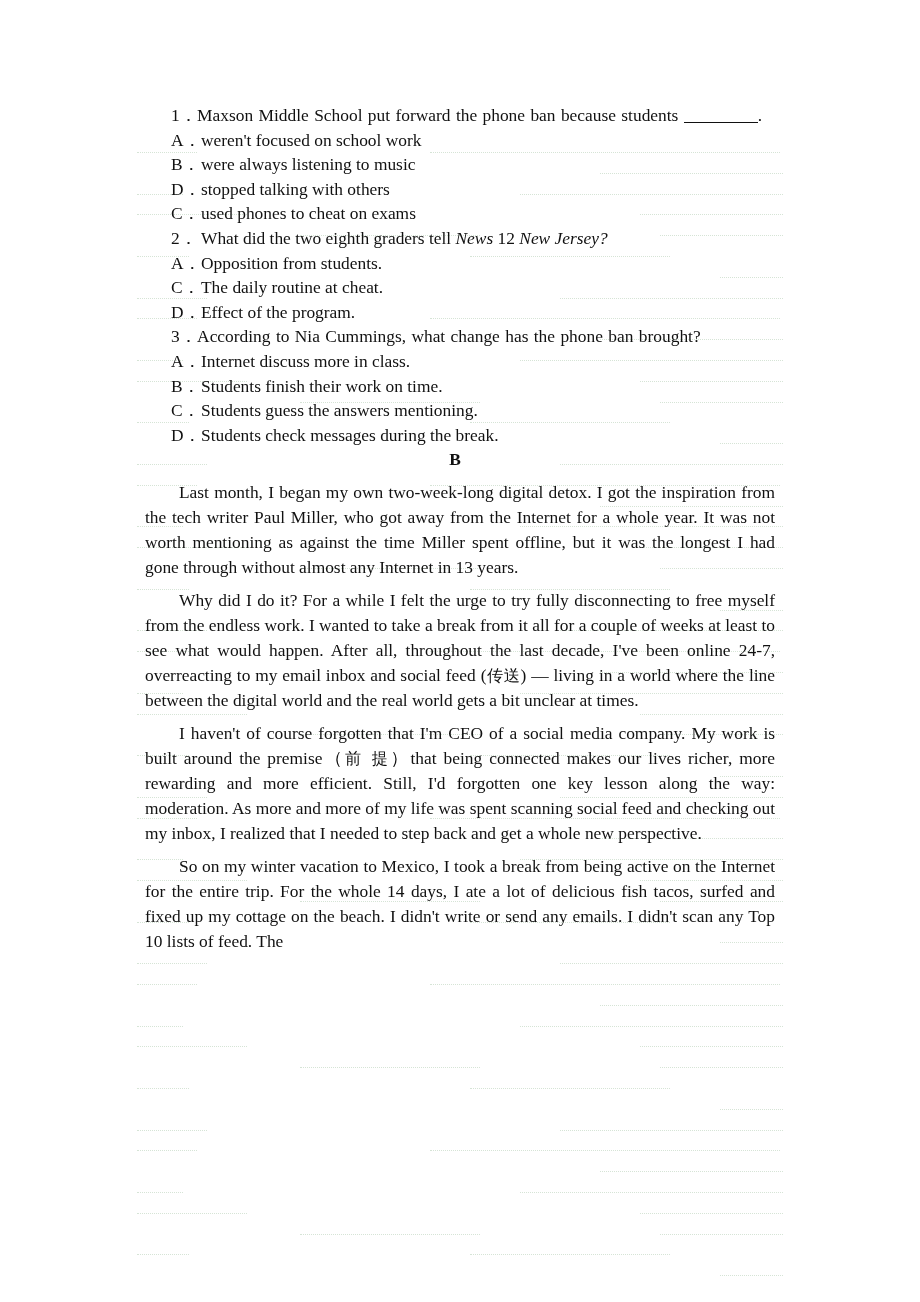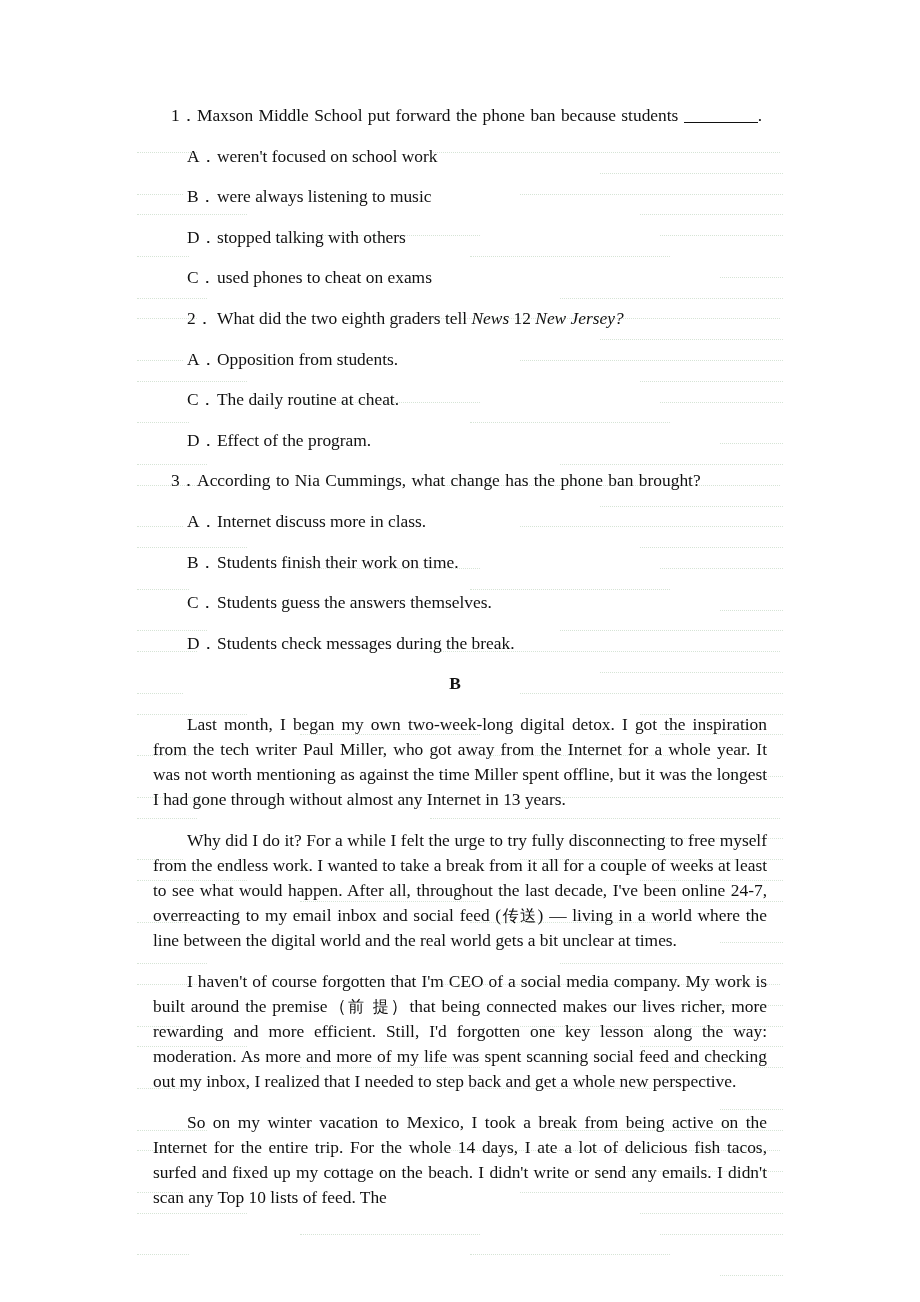--- a/index.html
+++ b/index.html
@@ -55,21 +55,21 @@
   }
   .q-stem.just-wide {
     
     word-spacing: 0.06em;
   }
 
   
   .opt {
     font-size: 17.4px;
     line-height: 24.6px;
-    margin: 16px;
+    margin: 0;
     padding-left: 34px;
     text-align: left;
     white-space: nowrap;
   }
   .opt .lbl {
     display: inline-block;
     min-width: 30px;
   }
 
   .sep { letter-spacing: 0; }
@@ -82,21 +82,21 @@
     margin: 0;
     padding-right: 10px;
   }
 
   .para {
     font-size: 17.4px;
     line-height: 25.0px;
     text-align: justify;
     text-justify: inter-word;
     text-indent: 34px;
-    margin: 16px;
+    margin: 8px;
   }
 
   .it { font-style: italic; }
   .ul { }
   .blank {
     display: inline-block;
     width: 74px;
     border-bottom: 1.3px solid #111;
     vertical-align: -2px;
   }
@@ -219,21 +219,21 @@
   <p class="opt"><span class="lbl"><span>2</span><span class="sep">．</span></span><span>What did the two eighth graders tell </span><span class="it">News</span><span> 12 </span><span class="it">New Jersey?</span></p>
 
   <p class="opt"><span class="lbl"><span>A</span><span class="sep">．</span></span><span>Opposition from students.</span></p>
   <p class="opt"><span class="lbl"><span>C</span><span class="sep">．</span></span><span>The daily routine at cheat.</span></p>
   <p class="opt"><span class="lbl"><span>D</span><span class="sep">．</span></span><span>Effect of the program.</span></p>
 
   <p class="blk q-stem just-wide"><span>3</span><span class="sep">．</span><span>According to Nia Cummings, what change has the phone ban brought?</span></p>
 
   <p class="opt"><span class="lbl"><span>A</span><span class="sep">．</span></span><span>Internet discuss more in class.</span></p>
   <p class="opt"><span class="lbl"><span>B</span><span class="sep">．</span></span><span>Students finish their work on time.</span></p>
-  <p class="opt"><span class="lbl"><span>C</span><span class="sep">．</span></span><span>Students guess the answers themselves.</span></p>
+  <p class="opt"><span class="lbl"><span>C</span><span class="sep">．</span></span><span>Students guess the answers mentioning.</span></p>
   <p class="opt"><span class="lbl"><span>D</span><span class="sep">．</span></span><span>Students check messages during the break.</span></p>
 
   <p class="section-head">B</p>
 
   <p class="para">Last month, I began my own two-week-long digital detox. I got the inspiration from the tech writer Paul Miller, who got away from the Internet for a whole year. It was not worth mentioning as against the time Miller spent offline, but it was the longest I had gone through without almost any Internet in 13 years.</p>
 
   <p class="para"><span>Why did I do it? For a while I felt the urge to try fully disconnecting to free myself from the endless work. I wanted to take a break from it all for a couple of weeks at least to see what would happen. After all, throughout the last decade, I've been online 24-7, overreacting to my email inbox and social feed (</span><span class="cn">传送</span><span>) — living in a world where the line between the digital world and the real world gets a bit unclear at times.</span></p>
 
   <p class="para"><span>I haven't of course forgotten that I'm CEO of a social media company. My work is built around the premise（</span><span class="cn">前 提</span><span>）that being connected makes our lives richer, more rewarding and more efficient. Still, I'd forgotten one key lesson along the way: </span><span class="ul">moderation</span><span>. As more and more of my life was spent scanning social feed and checking out my inbox, I realized that I needed to step back and get a whole new perspective.</span></p>
 

